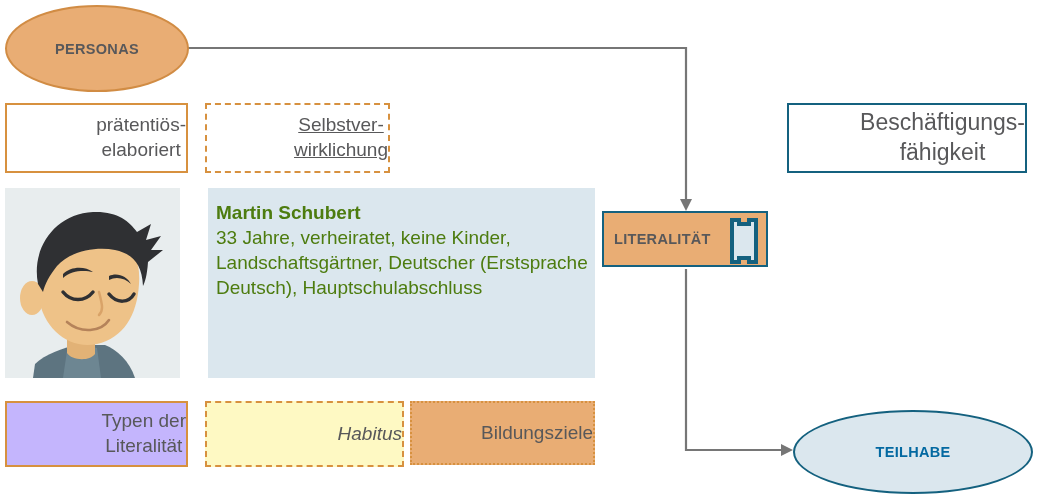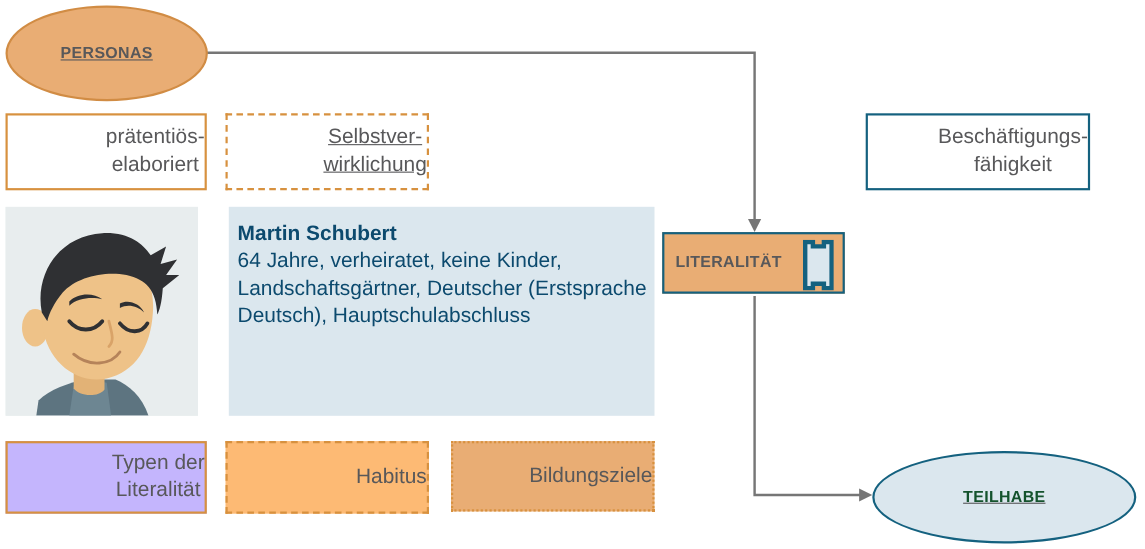--- a/index.html
+++ b/index.html
@@ -21,37 +21,36 @@
   .abs { position: absolute; }
 
   
   .ellipse {
     border-radius: 50%;
     display: flex;
     align-items: center;
     justify-content: center;
     box-sizing: border-box;
     text-align: center;
-    text-decoration: underline;
   }
   #personas-node {
     left: 5px; top: 5px; width: 184px; height: 87px;
     background: #e9ad74;
     border: 2px solid #d18c44;
   }
   #personas-node .node-label {
     font-size: 14.5px; font-weight: bold; letter-spacing: .3px; color: #58585a;
   }
   #teilhabe-node {
     left: 793px; top: 410px; width: 240px; height: 84px;
     background: #dbe7ee;
     border: 2px solid #14617f;
   }
   #teilhabe-node .node-label {
-    font-size: 14.5px; font-weight: bold; letter-spacing: .3px; color: #14532d;
+    font-size: 14.5px; font-weight: bold; letter-spacing: .3px; color: #0369a1;
   }
 
   
   .box {
     box-sizing: border-box;
     display: flex;
     align-items: center;
     justify-content: flex-end;
     text-align: center;
     line-height: 1.30;
@@ -66,29 +65,29 @@
   #attr-top-0 { left: 5px;   top: 103px; width: 183px; height: 70px;
                 background: #ffffff; border: 2px solid #d7913f; }
   #attr-top-1 { left: 205px; top: 103px; width: 185px; height: 70px;
                 background: #ffffff; border: 2px dashed #d7913f; text-decoration: underline; }
   #attr-top-2 { left: 410px; top: 103px; width: 185px; height: 70px;
                 background: #ffffff; border: 2px dotted #d7913f; }
 
   
   #attr-bot-0 { left: 5px;   top: 401px; width: 183px; height: 66px;
                 background: #c4b5fd; border: 2px solid #d7913f; }
-  #attr-bot-1 { left: 205px; top: 401px; width: 185px; height: 66px;
-                background: #fdba74; border: 2px dashed #d7913f; }
+  #attr-bot-1 { left: 205px; top: 401px; width: 199px; height: 66px;
+                background: #fef9c3; border: 2px dashed #d7913f; font-style: italic; }
   #attr-bot-2 { left: 410px; top: 401px; width: 185px; height: 64px;
                 background: #e9ad74; border: 2px dotted #d7913f; }
 
   #employability-box {
-    left: 787px; top: 103px; width: 204px; height: 70px;
+    left: 787px; top: 103px; width: 240px; height: 70px;
     background: #ffffff; border: 2px solid #14617f;
-    font-size: 19px;
+    font-size: 23px;
   }
 
   
   #literalitaet-box {
     left: 602px; top: 211px; width: 166px; height: 56px;
     background: #e9ad74; border: 2px solid #14617f;
     display: flex; align-items: center; justify-content: flex-start;
     box-sizing: border-box;
     padding-left: 10px;
   }
@@ -107,21 +106,21 @@
     background: #e8edee;
     overflow: hidden;
   }
   #persona-text {
     left: 208px; top: 188px; width: 387px; height: 190px;
     background: #dbe7ee;
     box-sizing: border-box;
     padding: 12px 0 0 8px;
     font-size: 19px;
     line-height: 1.32;
-    color: #0c4a6e;
+    color: #4d7c0f;
   }
   #persona-text .persona-name { font-weight: bold; display: block; }
   #persona-text .persona-desc { display: block; }
 
   
   .connector-svg {
     left: 0; top: 0; width: 1041px; height: 499px;
     pointer-events: none;
   }
 </style>
@@ -180,21 +179,21 @@
       <path d="M104,106 C112,116 124,115 129,106" fill="none" stroke="#2f3033" stroke-width="3.5" stroke-linecap="round"></path>
 
       <path d="M94,104 C97,116 99,122 94,127" fill="none" stroke="#d9a368" stroke-width="2.5" stroke-linecap="round"></path>
 
       <path d="M62,134 C76,146 96,144 104,132" fill="none" stroke="#b5835a" stroke-width="2.6" stroke-linecap="round"></path>
     </svg>
   </div>
 
   <div class="abs" id="persona-text">
     <span class="persona-name">Martin Schubert</span>
-    <span class="persona-desc">64 Jahre, verheiratet, keine Kinder, Landschaftsgärtner, Deutscher (Erstsprache Deutsch), Hauptschulabschluss</span>
+    <span class="persona-desc">33 Jahre, verheiratet, keine Kinder, Landschaftsgärtner, Deutscher (Erstsprache Deutsch), Hauptschulabschluss</span>
   </div>
 
   <div class="abs" id="literalitaet-box">
     <span class="node-label">LITERALITÄT</span>
     <svg id="book-icon" viewBox="0 0 28 46" xmlns="http://www.w3.org/2000/svg">
       <path d="M2,2 L9,2 L9,6 L19,6 L19,2 L26,2 L26,44 L19,44 L19,40 L9,40 L9,44 L2,44 Z" fill="#dbe7ee" stroke="#14617f" stroke-width="4"></path>
     </svg>
   </div>
 
   <div class="abs box attr-box" id="attr-bot-0">

